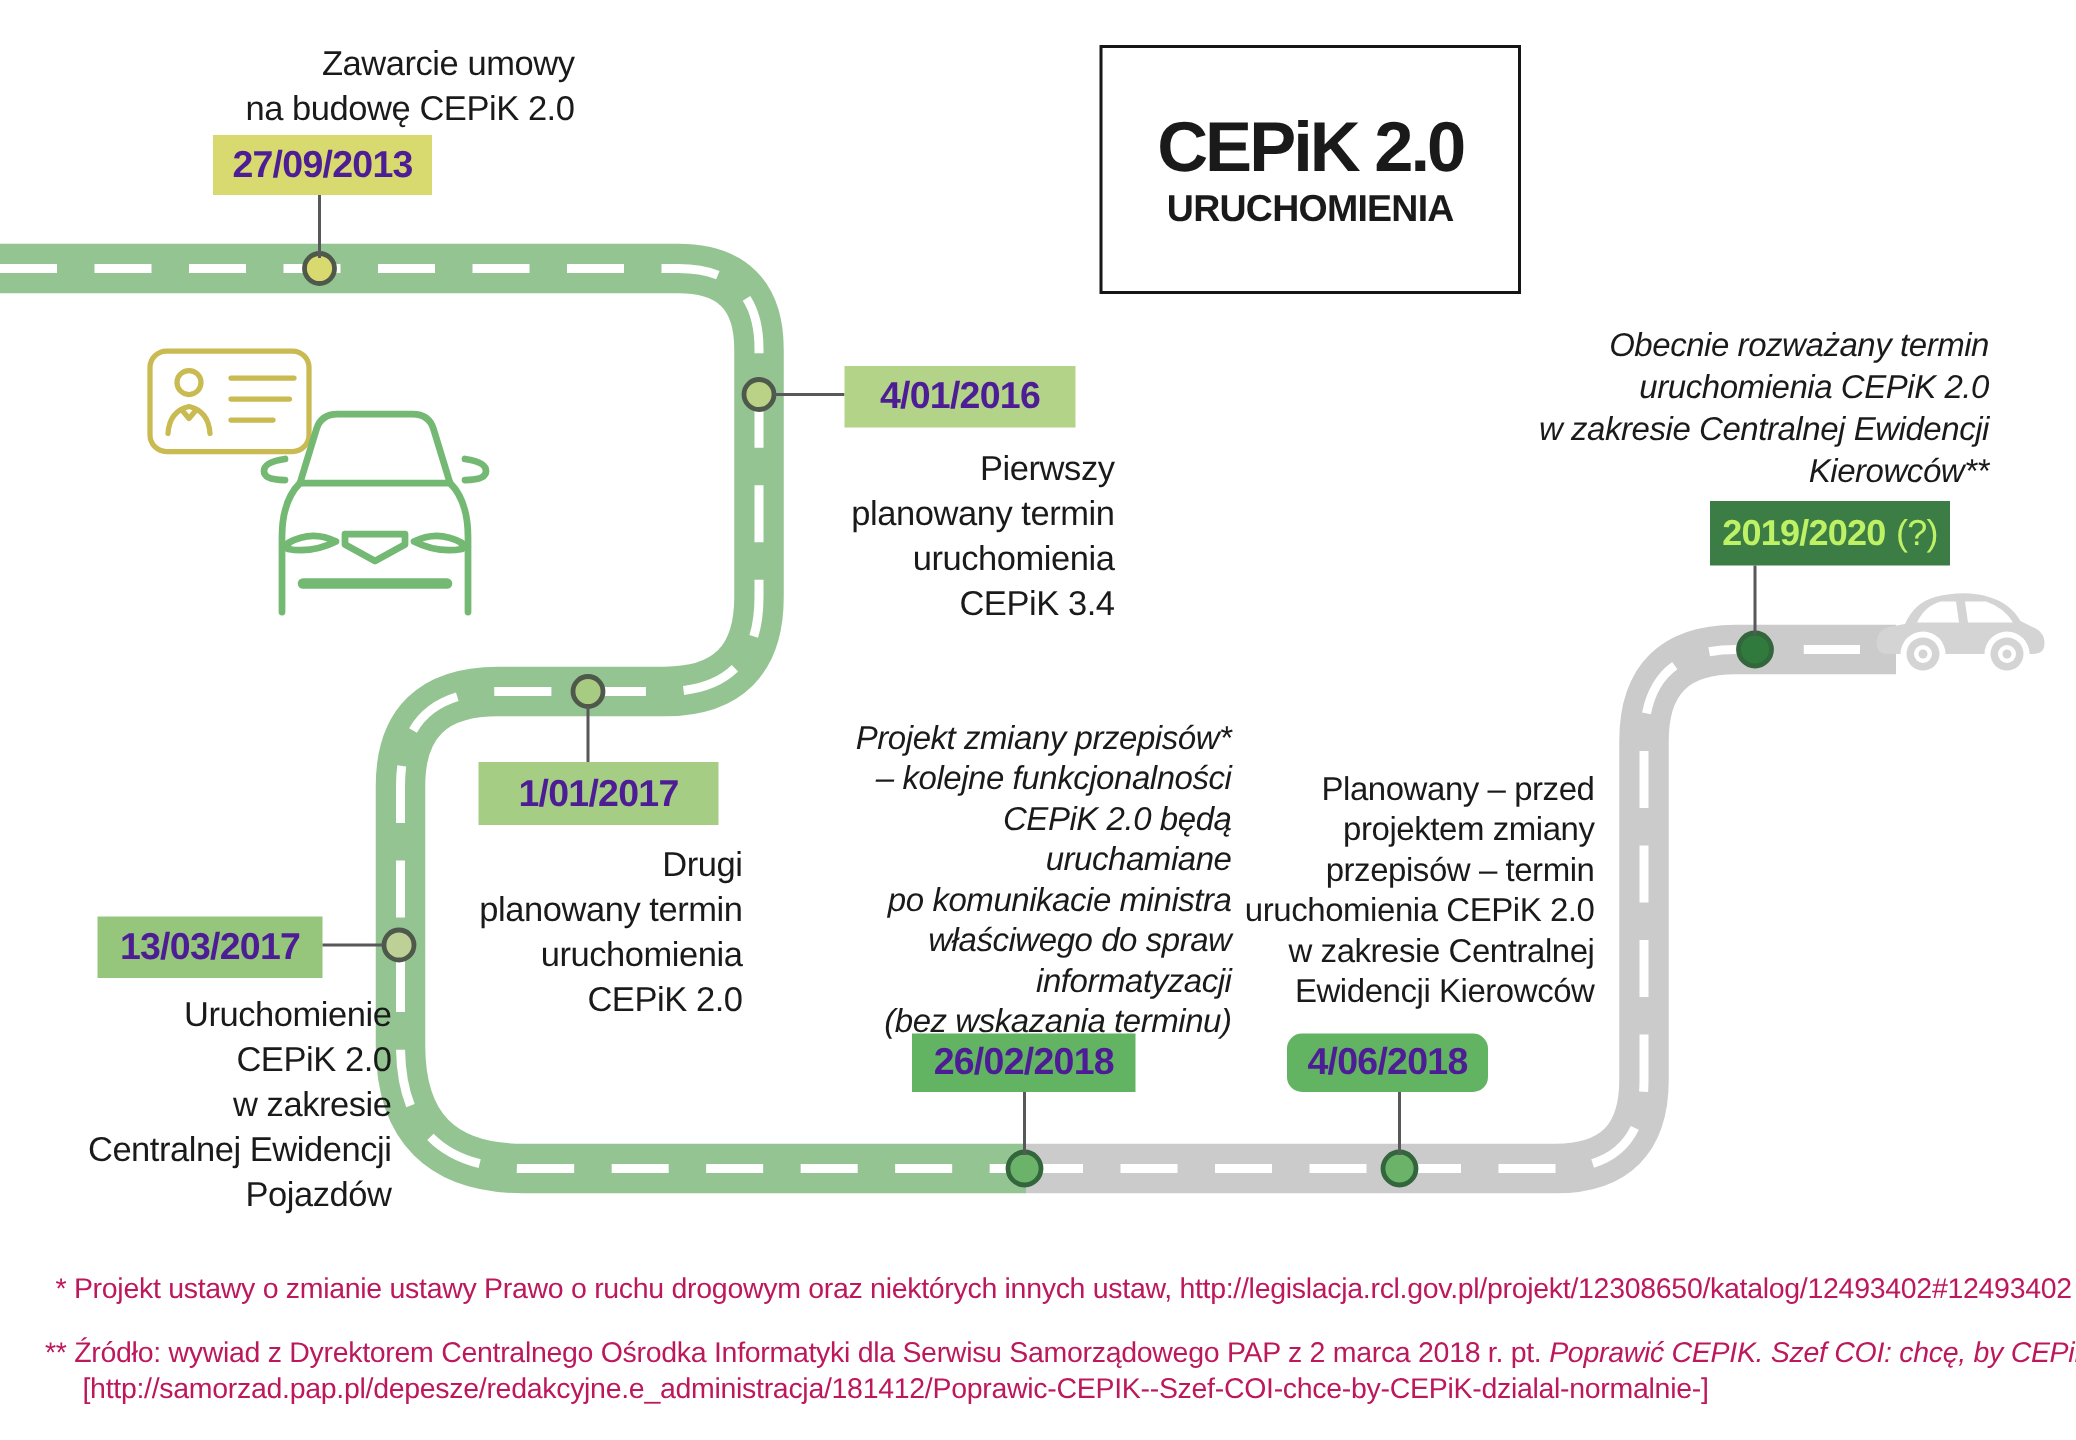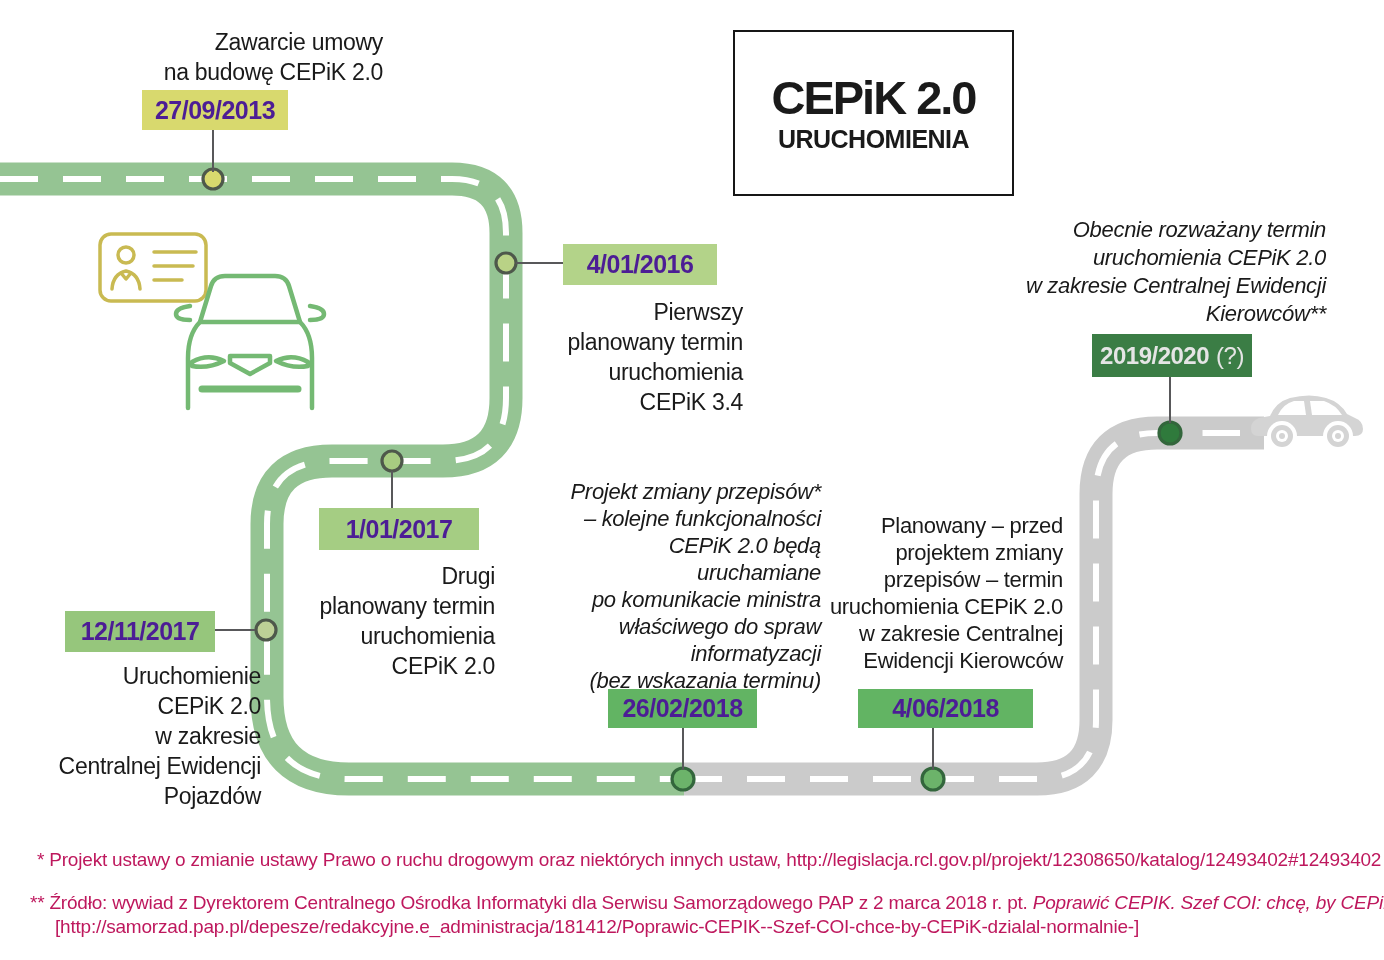--- a/index.html
+++ b/index.html
@@ -22,21 +22,21 @@
   .card-stroke{fill:none;stroke:var(--card_olive);stroke-width:3.5;stroke-linecap:round;stroke-linejoin:round;}
   .carF{fill:none;stroke:var(--car_green);stroke-width:4.5;stroke-linecap:round;stroke-linejoin:round;}
   .carF.thick{stroke-width:7;}
   .carS-body{fill:var(--car_gray);}
   .carS-win{fill:#ffffff;}
   .conn{position:absolute;background:var(--connector);}
   .date-box{
     position:absolute;display:flex;align-items:center;justify-content:center;
     font-weight:700;font-size:25px;letter-spacing:-0.5px;color:#4c1d95;
   }
-  .date-box.dark{color:#e5e5e5;font-size:24px;}
+  .date-box.dark{color:#bef264;font-size:24px;margin-left:48px;}
   .date-box .suffix{font-weight:400;margin-left:7px;}
   .bx-0{background:var(--box_2013);}
   .bx-1{background:var(--box_2016);}
   .bx-2{background:var(--box_2017_jan);}
   .bx-3{background:var(--box_2017_nov);}
   .bx-4,.bx-5{background:var(--box_2018);}
   .bx-6{background:var(--box_2019);}
   .desc{
     position:absolute;text-align:right;white-space:pre-line;
     font-size:22px;line-height:27px;letter-spacing:-0.3px;color:var(--text_dark);
@@ -132,21 +132,21 @@
   <div class="conn" style="left:391px;top:471px;width:2px;height:38px;"></div>
   <div class="date-box bx-2" style="left:319px;top:508px;width:160px;height:42px;">
     <span>1/01/2017</span>
   </div>
   <div class="desc lg" style="left:290px;top:561px;width:205px;">Drugi
 planowany termin
 uruchomienia
 CEPiK 2.0</div>
 
   <div class="date-box bx-3" style="left:65px;top:611px;width:150px;height:41px;">
-    <span>12/11/2017</span>
+    <span>13/03/2017</span>
   </div>
   <div class="conn" style="left:215px;top:629px;width:40px;height:2px;"></div>
   <div class="desc lg" style="left:25px;top:661px;width:236px;">Uruchomienie
 CEPiK 2.0
 w zakresie
 Centralnej Ewidencji
 Pojazdów</div>
 
   <div class="desc italic" style="left:545px;top:478px;width:276px;">Projekt zmiany przepisów*
 – kolejne funkcjonalności
@@ -159,21 +159,21 @@
     <span>26/02/2018</span>
   </div>
   <div class="conn" style="left:682px;top:728px;width:2px;height:42px;"></div>
 
   <div class="desc" style="left:808px;top:512px;width:255px;">Planowany – przed
 projektem zmiany
 przepisów – termin
 uruchomienia CEPiK 2.0
 w zakresie Centralnej
 Ewidencji Kierowców</div>
-  <div class="date-box bx-5" style="left:858px;top:689px;width:175px;height:39px;">
+  <div class="date-box bx-5" style="left:858px;top:689px;width:134px;height:39px;border-radius:10px;">
     <span>4/06/2018</span>
   </div>
   <div class="conn" style="left:932px;top:728px;width:2px;height:42px;"></div>
 
   <div class="desc italic" style="left:1018px;top:216px;width:308px;line-height:28px;">Obecnie rozważany termin
 uruchomienia CEPiK 2.0
 w zakresie Centralnej Ewidencji
 Kierowców**</div>
   <div class="date-box bx-6 dark" style="left:1092px;top:334px;width:160px;height:43px;">
     <span>2019/2020</span>

